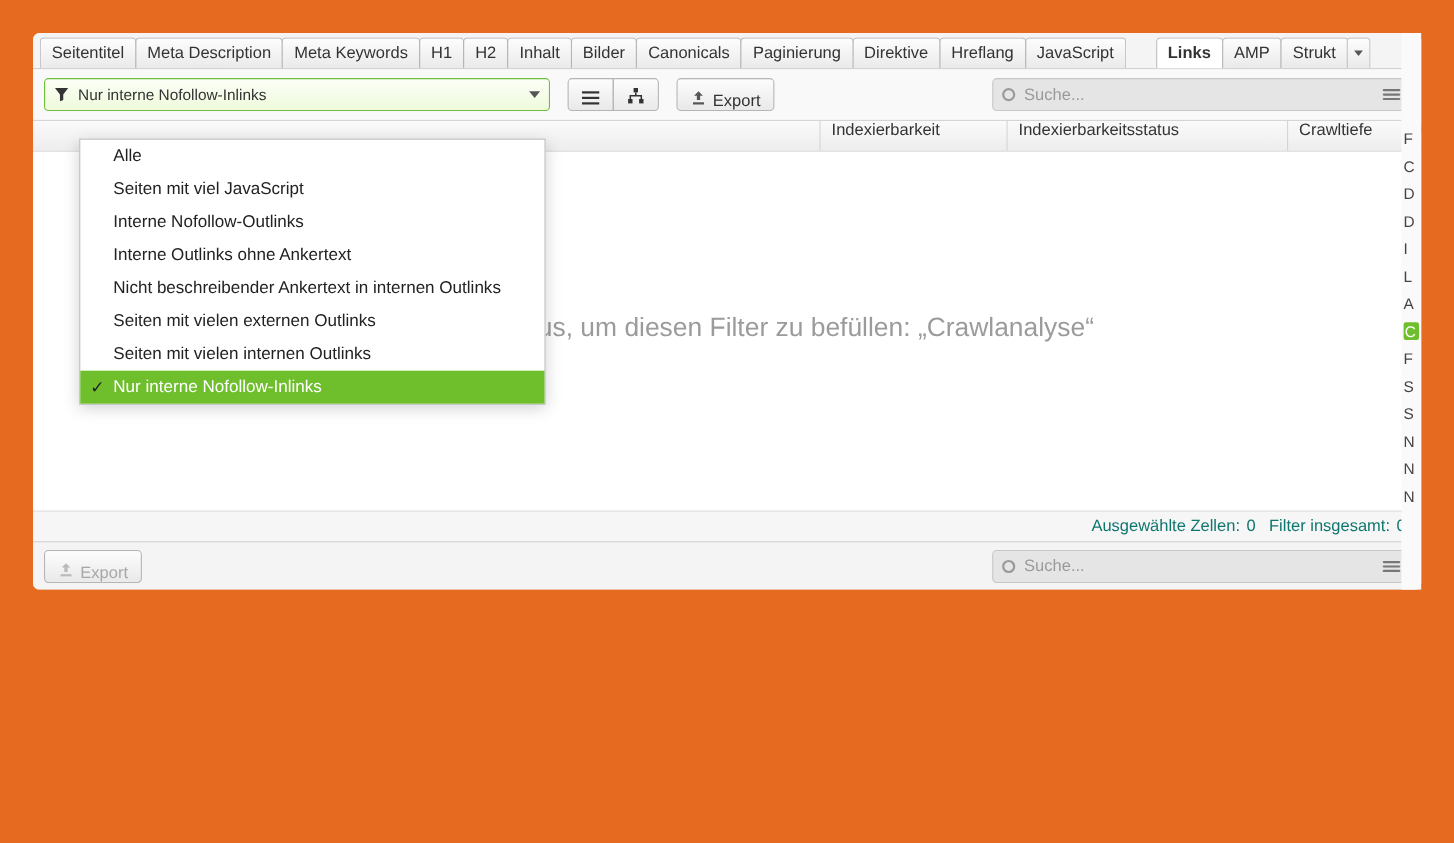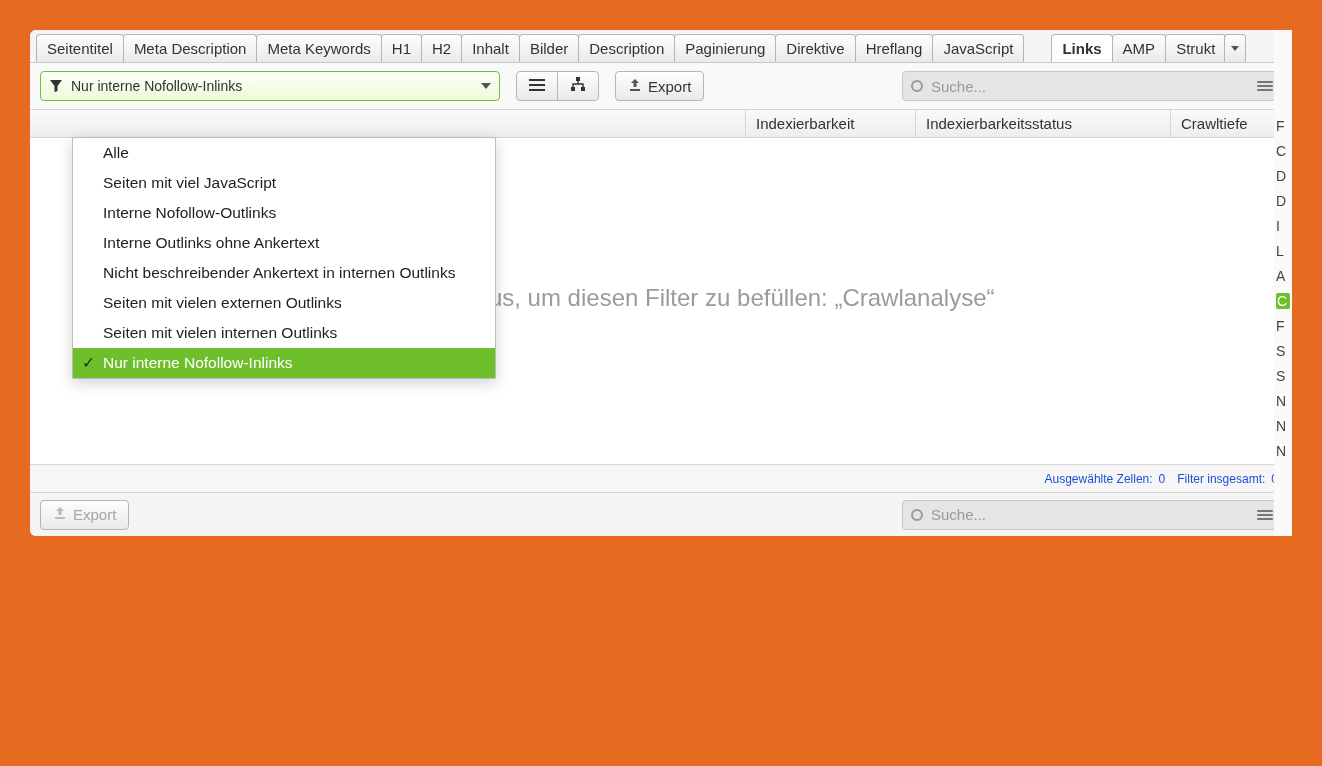--- a/index.html
+++ b/index.html
@@ -90,21 +90,21 @@
     margin-left:auto;
     width:0;height:0;border-left:5px solid transparent;border-right:5px solid transparent;border-top:6px solid #555;
   }
   .btn-group { display:flex; }
   .btn {
     height:30px;
     padding:0 12px;
     background:linear-gradient(#fdfdfd,#e9e9e9);
     border:1px solid #b5b5b5;
     border-radius:4px;
-    display:flex;align-items:center;gap:6px;
+    display:flex;align-items:flex-end;gap:6px;
     cursor:pointer;
     font-size:15px;color:#333;
   }
   .btn-group .btn:first-child{border-radius:4px 0 0 4px;}
   .btn-group .btn:last-child{border-radius:0 4px 4px 0;margin-left:-1px;}
   .search-wrap {
     margin-left:auto;
     display:flex;align-items:center;
     width:380px;height:30px;
     border:1px solid #c7c7c7;border-radius:4px;
@@ -122,41 +122,41 @@
 
   
   .col-headers{
     display:flex;align-items:center;
     border-bottom:1px solid #d5d5d5;
     background:linear-gradient(#fafafa,#ededed);
     height:28px;
     font-size:15px;color:#333;
     padding-left:466px; 
   }
-  .col { flex:0 0 auto; padding:0 10px; border-right:1px solid #d5d5d5; height:100%; display:flex;align-items:center; overflow:hidden;}
+  .col { flex:0 0 auto; padding:0 10px; border-right:1px solid #d5d5d5; height:100%; display:flex;align-items:flex-start; overflow:hidden;}
   .col.flexfill{flex:1 1 auto;}
   .col.addcol{flex:0 0 24px;justify-content:center;font-weight:bold;color:#555;cursor:pointer;}
   .col.last{border-right:none;}
 
   
   .main {
     flex:1;
     position:relative;
     background:#fff;
   }
   .center-msg{
     position:absolute;left:0;right:0;top:50%;transform:translateY(-60%);
     text-align:center;font-size:24px;color:#9b9b9b;
     padding:0 20px;
   }
 
   
   .dropdown {
     position:absolute;
-    left:42px; top:107px;
+    left:42px; top:96px;
     width:424px;
     background:#fff;
     border:1px solid #bcbcbc;
     box-shadow:0 4px 14px rgba(0,0,0,.18);
     z-index:50;
   }
   .dropdown .opt{
     padding:6px 12px 6px 30px;
     font-size:15.5px;color:#222;
     cursor:pointer;
@@ -177,21 +177,21 @@
     padding-top:88px;font-size:14px;color:#444;align-items:center;
     z-index:3;
   }
   .right-sliver .chip{width:14px;text-align:left;}
   .right-sliver .chip.sel{background:#6fbf2d;color:#fff;padding:0 1px;border-radius:2px;}
 
   
   .status{
     height:28px;border-top:1px solid #d7d7d7;background:#f6f6f6;
     display:flex;align-items:center;justify-content:flex-end;
-    padding:0 14px;font-size:12px;color:#1d4ed8;gap:12px;
+    padding:0 14px;font-size:15px;color:#0f766e;gap:12px;
   }
 
   
   .bottom-bar{
     height:44px;border-top:1px solid #d3d3d3;background:#f4f4f4;
     display:flex;align-items:center;padding:0 10px;gap:10px;
   }
   .bottom-bar .btn.disabled{color:#a7a7a7;cursor:default;}
   .bottom-bar .search-wrap{width:380px;}
 
@@ -207,21 +207,21 @@
   <div class="window">
 
     <div class="tabs" id="tabs-container">
         <div class="tab">Seitentitel</div>
         <div class="tab">Meta Description</div>
         <div class="tab">Meta Keywords</div>
         <div class="tab">H1</div>
         <div class="tab">H2</div>
         <div class="tab">Inhalt</div>
         <div class="tab">Bilder</div>
-        <div class="tab">Description</div>
+        <div class="tab">Canonicals</div>
         <div class="tab">Paginierung</div>
         <div class="tab">Direktive</div>
         <div class="tab">Hreflang</div>
         <div class="tab">JavaScript</div>
         <div class="tab active">Links</div>
         <div class="tab">AMP</div>
         <div class="tab">Strukt</div>
         <div class="tab-overflow">
           <span class="caret-down"></span>
         </div>

